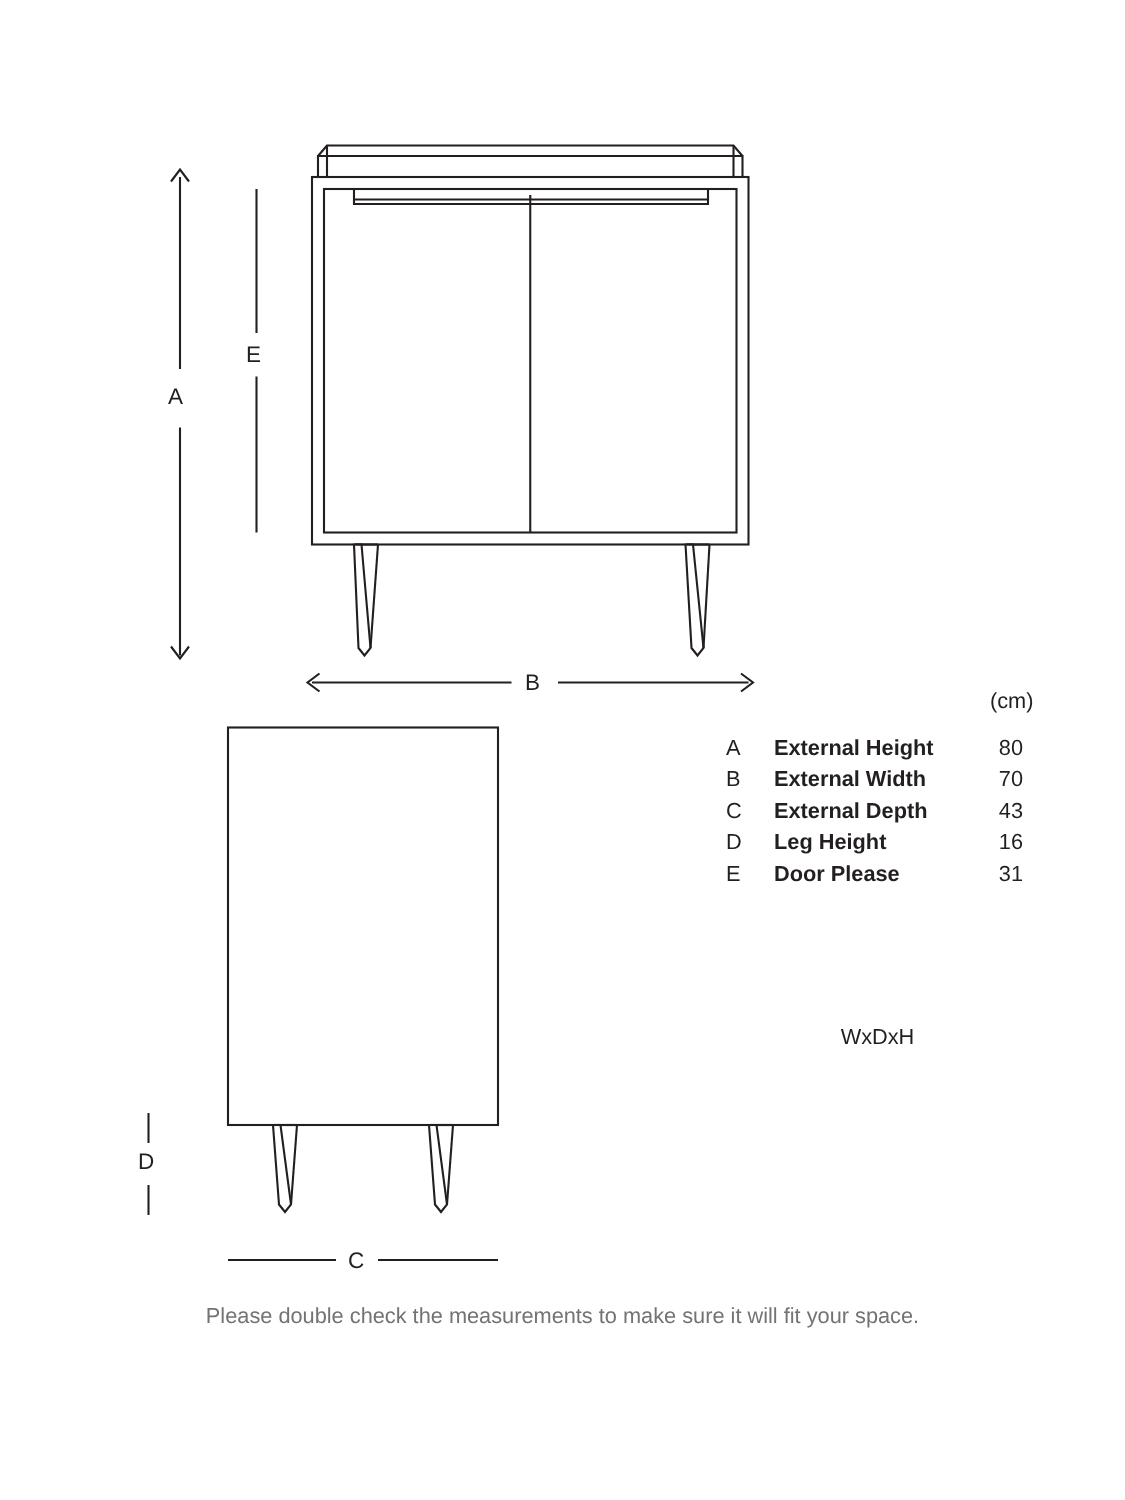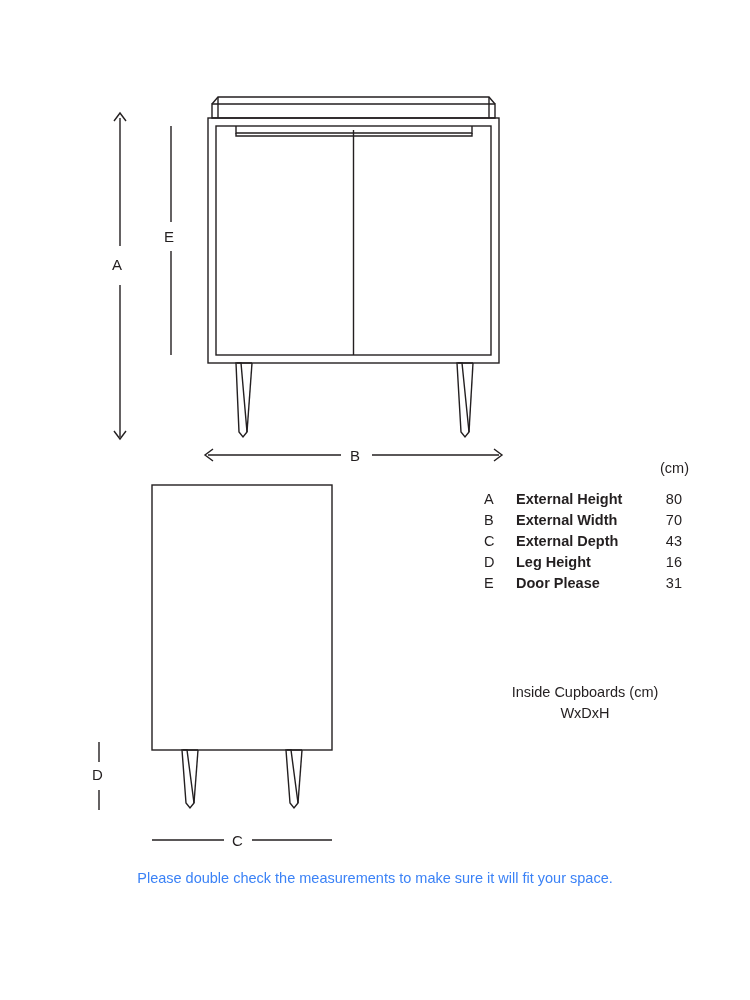--- a/index.html
+++ b/index.html
@@ -74,21 +74,21 @@
     font-size: 14.5px;
     line-height: 21px;
   }
   .footer-note {
     position: absolute;
     left: 0;
     top: 870px;
     width: 750px;
     text-align: center;
     font-size: 14.5px;
-    color: #3b82f6;
+    color: #737373;
   }
 </style>
 </head>
 <body>
 
 <div class="stage">
 
   <svg class="diagram" viewBox="0 0 750 1000">
     <g fill="none" stroke="#231f20" stroke-width="1.4" stroke-linejoin="miter" stroke-linecap="butt">
 
@@ -192,19 +192,18 @@
       <span class="spec-val">16</span>
     </div>
     <div class="spec-row">
       <span class="spec-key">E</span>
       <span class="spec-name">Door Please</span>
       <span class="spec-val">31</span>
     </div>
   </div>
 
   <div class="inside-block">
-    <div>Inside Cupboards (cm)</div>
     <div>WxDxH</div>
   </div>
 
   <div class="footer-note">Please double check the measurements to make sure it will fit your space.</div>
 
 </div>
 
 </body></html>

